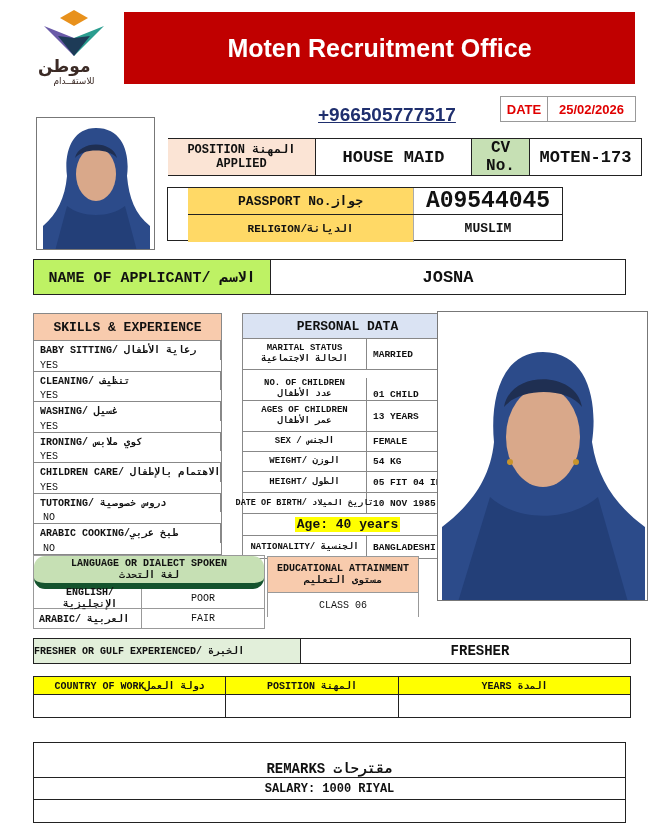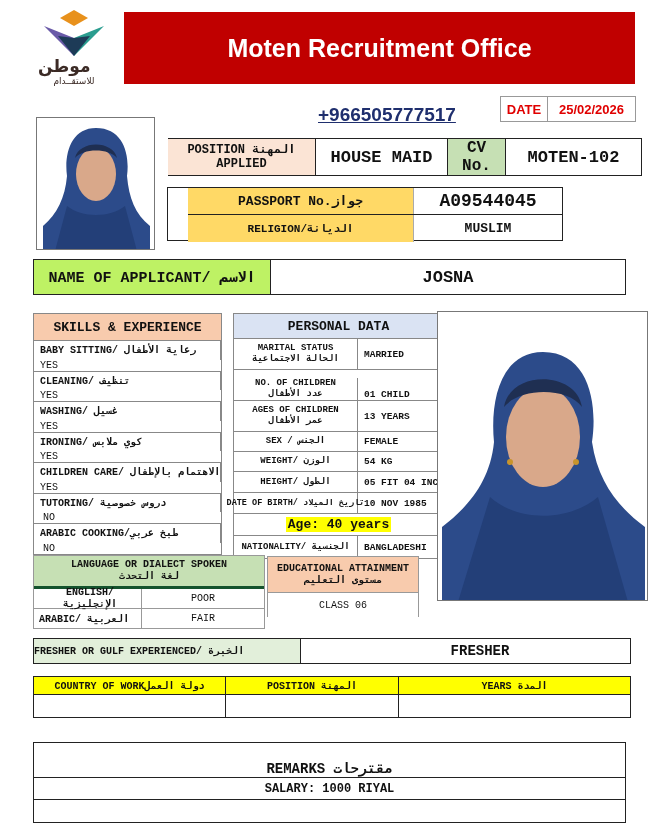--- a/index.html
+++ b/index.html
@@ -21,51 +21,51 @@
   #phone { left:318px; top:104px; font-size:19px; font-weight:bold; color:#1f2f6e;
            text-decoration:underline; }
   #date { left:500px; top:96px; width:136px; height:26px; border:1px solid #999;
           display:flex; color:#e00000; font-weight:bold; font-size:13px; }
   #date .k { width:46px; border-right:1px solid #999; display:flex; align-items:center; justify-content:center; }
   #date .v { flex:1; display:flex; align-items:center; justify-content:center; }
   .photo { background:#fff; border:1px solid #777; overflow:hidden; }
   
   #pos-row { left:168px; top:138px; width:474px; height:38px; display:flex; border-top:1px solid #222; border-bottom:1px solid #222; border-right:1px solid #222; }
   #pos-row .lbl { width:148px; background:#fbe4d5; font-size:12px; line-height:14px; flex-direction:column; border-right:1px solid #222; }
-  #pos-row .val { width:132px; font-size:17px; border-right:1px solid #222; }
+  #pos-row .val { width:156px; font-size:17px; border-right:1px solid #222; }
   #pos-row .cvk { width:58px; background:#c6e0b4; font-size:16px; border-right:1px solid #222; }
   #pos-row .cvv { flex:1; font-size:17px; }
   
   #pass { left:167px; top:187px; width:396px; height:54px; border:1px solid #222;padding-left:20px; }
   #pass .r { display:flex; height:26px; }
   #pass .r + .r { border-top:1px solid #222; height:27px; }
   #pass .l { width:226px; background:#ffd966; border-right:1px solid #aaa; font-size:13px; }
   #pass .v { flex:1; }
   
   #name { left:33px; top:259px; width:593px; height:36px; border:1px solid #222; display:flex; }
   #name .l { width:237px; background:#bef264; font-size:15px; border-right:1px solid #222; }
   #name .v { flex:1; font-size:17px; }
   
   #skills { left:33px; top:313px; width:189px; border:1px solid #888; }
   #skills .hd { height:27px; background:#f8cbad; font-size:13px; border-bottom:1px solid #888; }
   #skills .row { display:flex; height:29.5px; border-bottom:1px solid #888;flex-direction:column; }
   #skills .row:last-child { border-bottom:none; }
   #skills .row .l { flex:1; justify-content:flex-start; padding-left:6px; font-size:10px; border-right:1px solid #888; white-space:nowrap; }
   #skills .row .v { width:30px; font-size:10px; font-weight:normal; }
   
-  #personal { left:233px; top:313px; width:211px; border:1px solid #888; }
+  #personal { left:242px; top:313px; width:211px; border:1px solid #888; }
   #personal .hd { height:25px; background:#dae3f3; font-size:13px; border-bottom:1px solid #888; }
   #personal .row { display:flex; border-bottom:1px solid #888; }
   #personal .row .l { width:124px; font-size:9px; line-height:11px; flex-direction:column; border-right:1px solid #888; }
   #personal .row .v { flex:1; justify-content:flex-start; padding-left:6px; font-size:9.5px; }
   #personal .age { height:22px; border-bottom:1px solid #888; }
   #personal .age span { background:#ffff00; font-size:13px; padding:0 2px; }
   
   #lang { left:33px; top:555px; width:232px; border:1px solid #999; }
-  #lang .hd { height:33px; background:#c6e0b4; font-size:10px; flex-direction:column; line-height:12px; border-bottom:3px solid #14532d; }
+  #lang .hd { height:33px; background:#c6e0b4; font-size:10px; flex-direction:column; line-height:12px; border-bottom:6px solid #14532d;border-radius:11px; }
   #lang .row { display:flex; height:19px; border-bottom:1px solid #999; }
   #lang .row:last-child { border-bottom:none; }
   #lang .row .l { width:108px; justify-content:flex-start; padding-left:5px; font-size:10px; border-right:1px solid #999; }
   #lang .row .v { flex:1; font-weight:normal; font-size:10px; }
   
   #edu { left:267px; top:556px; width:152px; }
   #edu .hd { height:37px; background:#f8cbad; font-size:10px; line-height:12px; flex-direction:column; border:1px solid #999; }
   #edu .v { height:24px; font-weight:normal; font-size:10px; border-left:1px solid #999; border-right:1px solid #999; }
   
   #fresher { left:33px; top:638px; width:598px; height:26px; border:1px solid #222; display:flex; }
@@ -120,27 +120,27 @@
   </svg>
 </div>
 
 <div id="pos-row" class="abs">
   <div class="cell lbl">
     <div><span>POSITION</span> <span>المهنة</span></div>
     <div>APPLIED</div>
   </div>
   <div class="cell val">HOUSE MAID</div>
   <div class="cell cvk">CV No.</div>
-  <div class="cell cvv">MOTEN-102</div>
+  <div class="cell cvv">MOTEN-173</div>
 </div>
 
 <div id="pass" class="abs">
   <div class="r">
     <div class="cell l">PASSPORT No.جواز</div>
-    <div class="cell v" style="font-size:18px;">A09544045</div>
+    <div class="cell v" style="font-size:23px;">A09544045</div>
   </div>
   <div class="r">
     <div class="cell l" style="font-size:11px;">RELIGION/الديانة</div>
     <div class="cell v" style="font-size:13px;">MUSLIM</div>
   </div>
 </div>
 
 <div id="name" class="abs">
   <div class="cell l">NAME OF APPLICANT/ الاسم</div>
   <div class="cell v">JOSNA</div>

